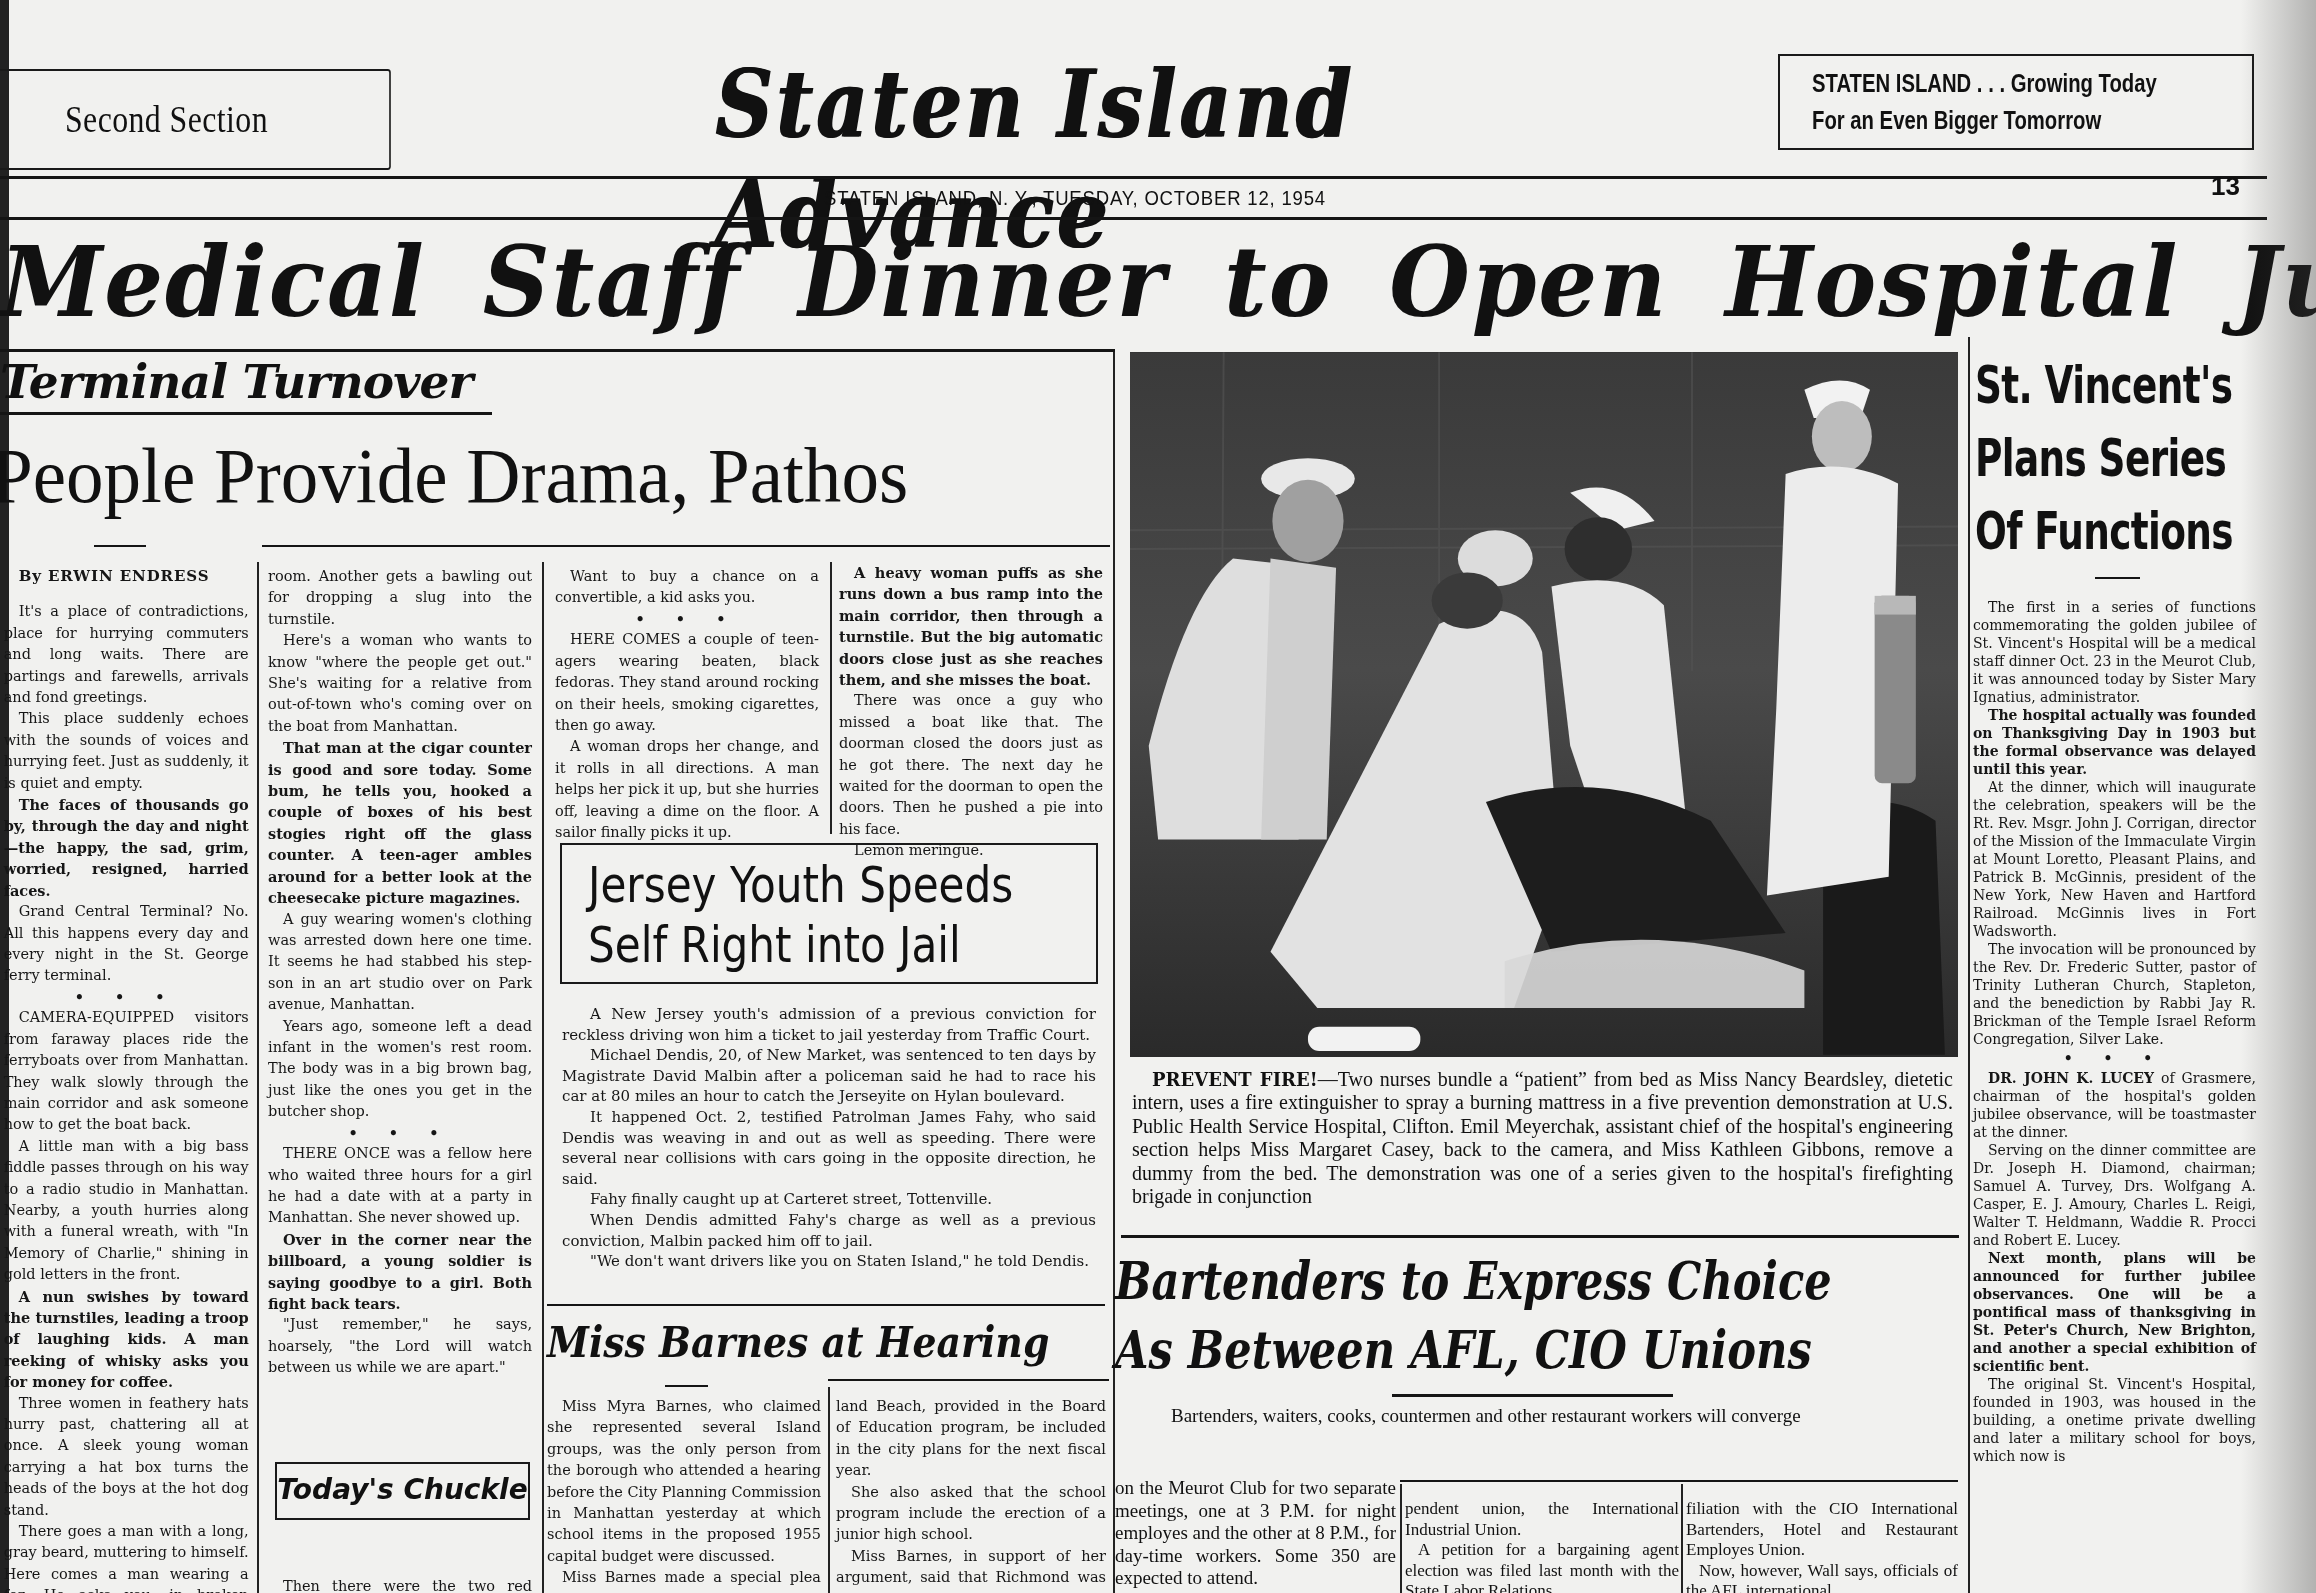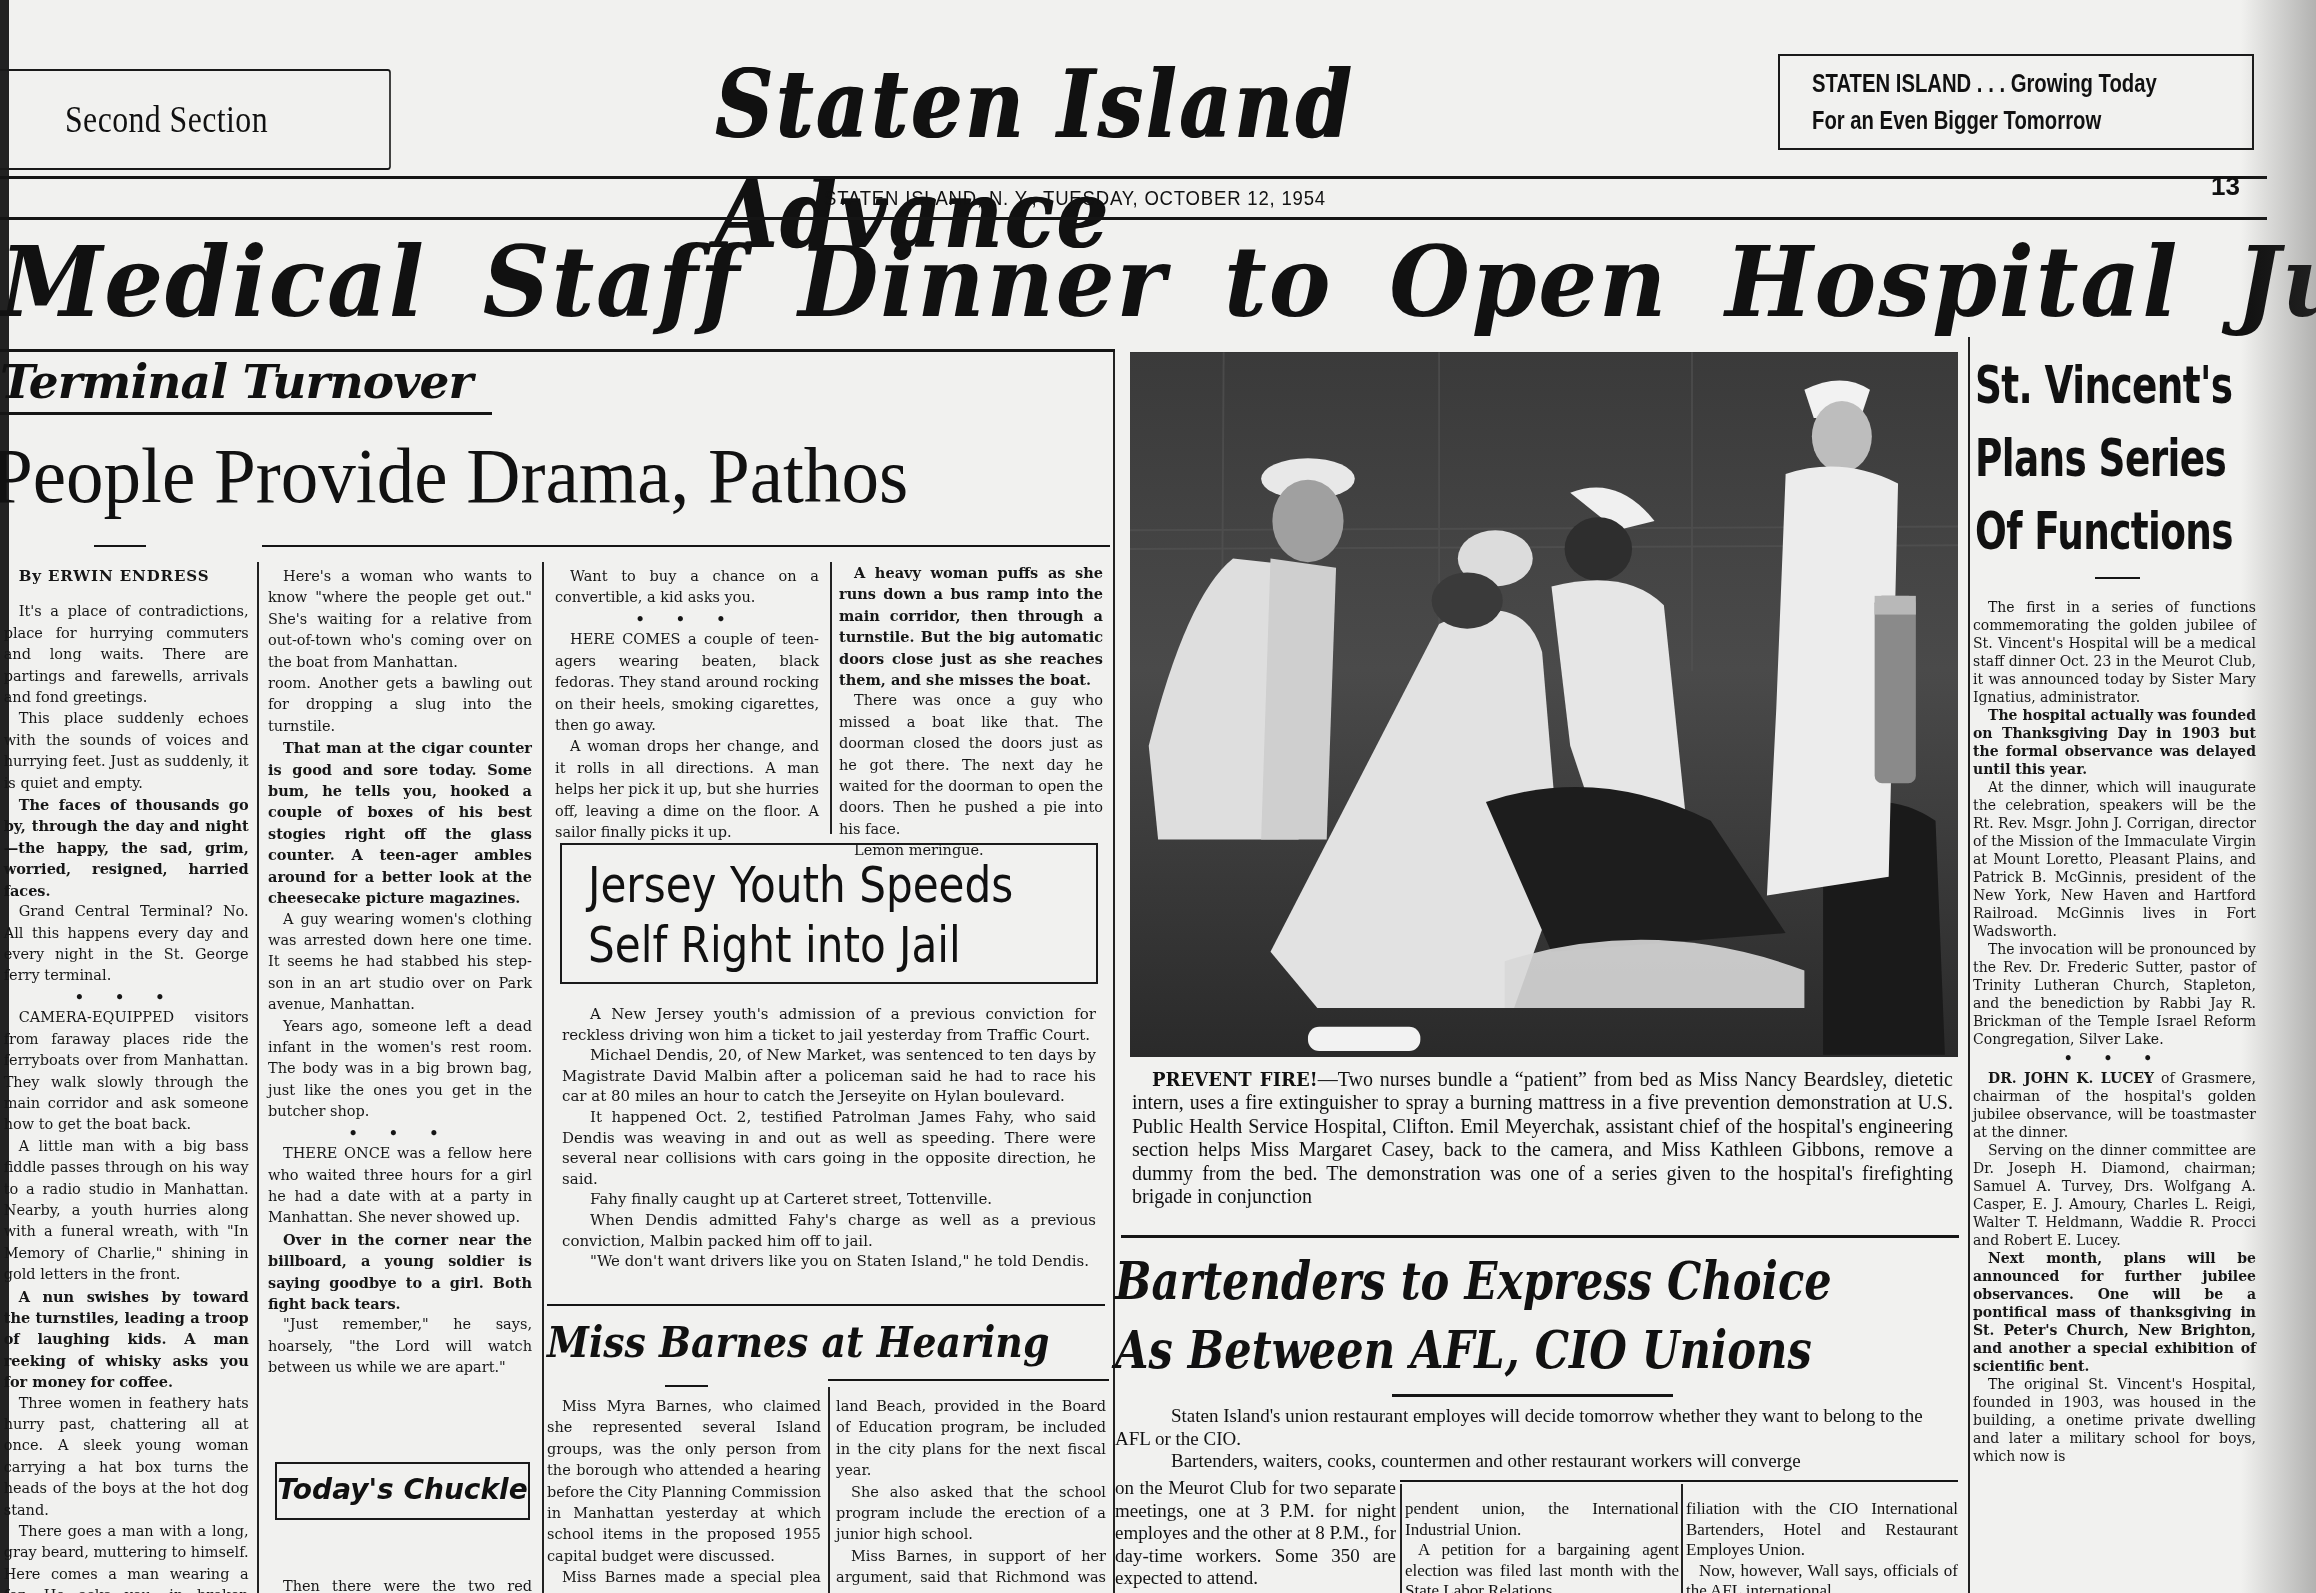--- a/index.html
+++ b/index.html
@@ -98,22 +98,22 @@
   <p>CAMERA-EQUIPPED visitors from faraway places ride the ferryboats over from Manhattan. They walk slowly through the main corridor and ask someone how to get the boat back.</p>
   <p>A little man with a big bass fiddle passes through on his way to a radio studio in Manhattan. Nearby, a youth hurries along with a funeral wreath, with "In Memory of Charlie," shining in gold letters in the front.</p>
   <p class="b">A nun swishes by toward the turnstiles, leading a troop of laughing kids. A man reeking of whisky asks you for money for coffee.</p>
   <p>Three women in feathery hats hurry past, chattering all at once. A sleek young woman carrying a hat box turns the heads of the boys at the hot dog stand.</p>
   <p>There goes a man with a long, gray beard, muttering to himself. Here comes a man wearing a fez. He asks you, in broken English, how to get to Pier 14.</p>
 
 </div>
 <div class="vrule" style="left:257px;top:562px;height:1032px;"></div>
 
 <div class="col" style="left:268px;top:566px;width:264px;">
+  <p style="text-indent:0">room. Another gets a bawling out for dropping a slug into the turnstile.</p>
   <p>Here's a woman who wants to know "where the people get out." She's waiting for a relative from out-of-town who's coming over on the boat from Manhattan.</p>
-  <p style="text-indent:0">room. Another gets a bawling out for dropping a slug into the turnstile.</p>
   <p class="b">That man at the cigar counter is good and sore today. Some bum, he tells you, hooked a couple of boxes of his best stogies right off the glass counter. A teen-ager ambles around for a better look at the cheesecake picture magazines.</p>
   <p>A guy wearing women's clothing was arrested down here one time. It seems he had stabbed his step-son in an art studio over on Park avenue, Manhattan.</p>
   <p>Years ago, someone left a dead infant in the women's rest room. The body was in a big brown bag, just like the ones you get in the butcher shop.</p>
   <div class="dots">• • •</div>
   <p>THERE ONCE was a fellow here who waited three hours for a girl he had a date with at a party in Manhattan. She never showed up.</p>
   <p class="b">Over in the corner near the billboard, a young soldier is saying goodbye to a girl. Both fight back tears.</p>
   <p>"Just remember," he says, hoarsely, "the Lord will watch between us while we are apart."</p>
 </div>
 <div class="abs chuckle-box">Today's Chuckle</div>
 <div class="col" style="left:268px;top:1533px;width:264px;margin-top:43px;">
@@ -213,21 +213,20 @@
   <span><b>PREVENT FIRE!</b><span>—Two nurses bundle a “patient” from bed as Miss Nancy Beardsley, dietetic intern, uses a fire extinguisher to spray a burning mattress in a five prevention demonstration at U.S. Public Health Service Hospital, Clifton. Emil Meyerchak, assistant chief of the hospital's engineering section helps Miss Margaret Casey, back to the camera, and Miss Kathleen Gibbons, remove a dummy from the bed. The demonstration was one of a series given to the hospital's firefighting brigade in conjunction</span></span>
 </div>
 <div class="rule" style="left:1121px;top:1235px;width:838px;height:2.8px;"></div>
 
 <div class="abs bart-head">
   <div>Bartenders to Express Choice</div>
   <div>As Between AFL, CIO Unions</div>
 </div>
 <div class="rule" style="left:1392px;top:1394px;width:281px;height:2.8px;"></div>
 <div class="abs bart-text" style="left:1115px;top:1405px;width:843px;">
-  <div style="text-indent:56px">Staten Island's union restaurant employes will decide tomorrow whether they want to belong to the AFL or the CIO.</div>
   <div style="text-indent:56px;white-space:nowrap;overflow:hidden">Bartenders, waiters, cooks, countermen and other restaurant workers will converge</div>
 </div>
 <div class="abs bart-text" style="left:1115px;top:1477px;width:281px;text-align:justify;">on the Meurot Club for two separate meetings, one at 3 P.M. for night employes and the other at 8 P.M., for day-time workers. Some 350 are expected to attend.</div>
 <div class="rule" style="left:1400px;top:1480px;width:558px;height:1.9px;"></div>
 <div class="vrule" style="left:1400px;top:1484px;height:110px;"></div>
 <div class="abs bart-text" style="left:1405px;top:1499px;width:274px;font-size:17px;line-height:20.6px;text-align:justify;">
   <div>pendent union, the International Industrial Union.</div>
   <div style="text-indent:13px">A petition for a bargaining agent election was filed last month with the State Labor Relations</div>
 </div>
 <div class="vrule" style="left:1681px;top:1484px;height:110px;"></div>

